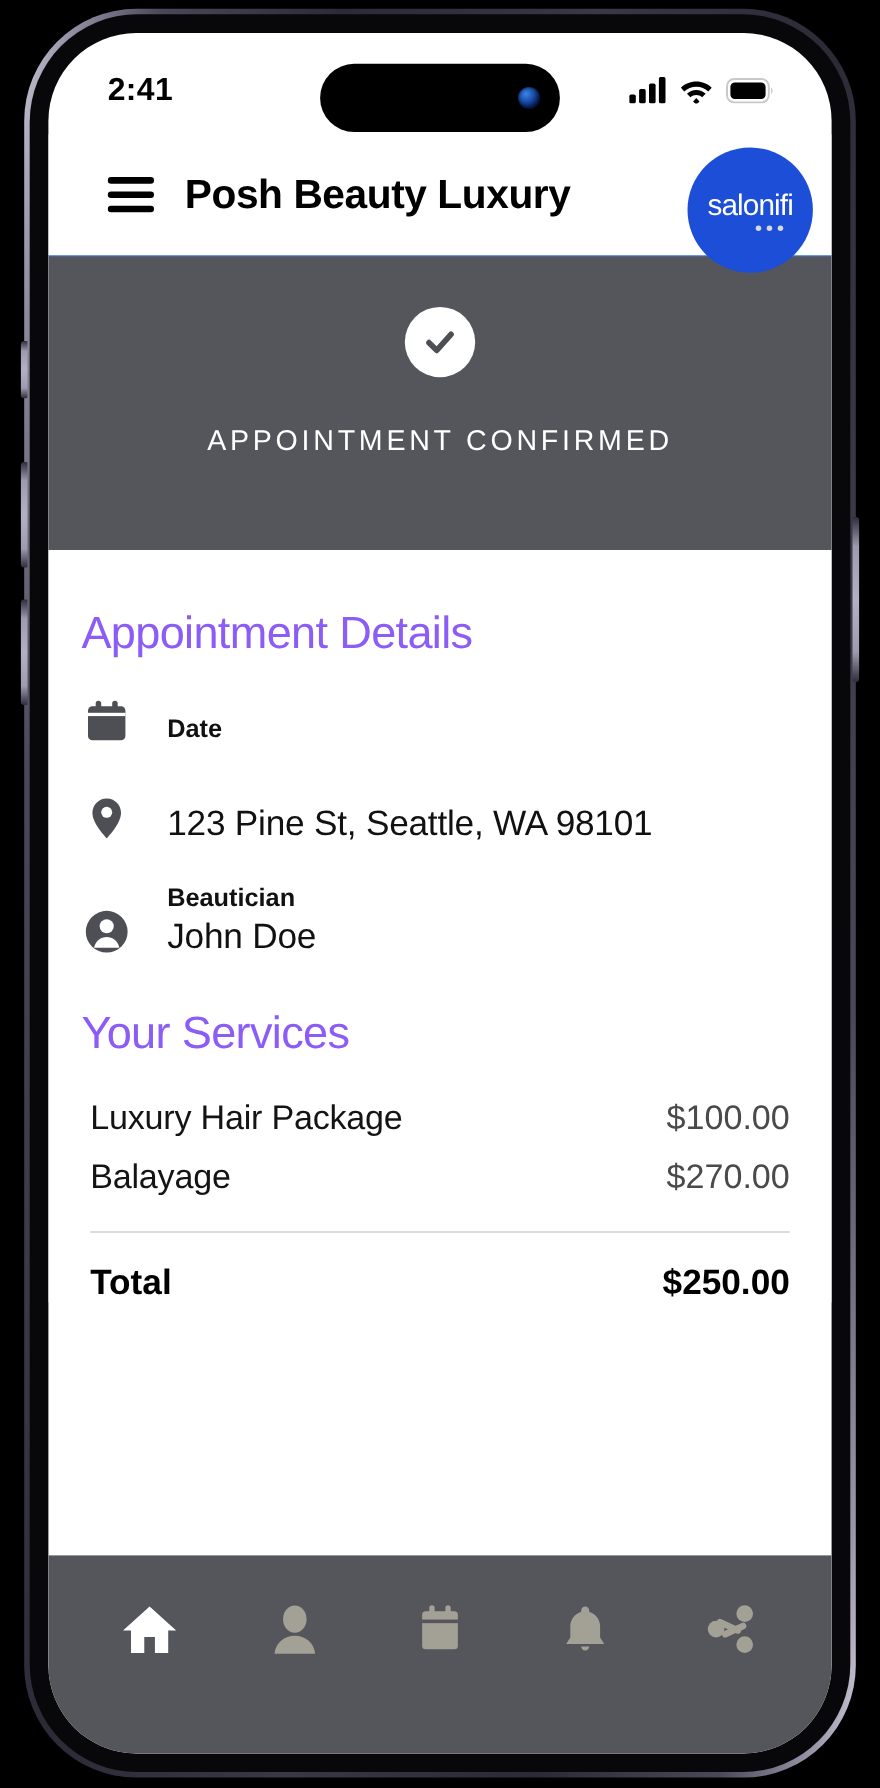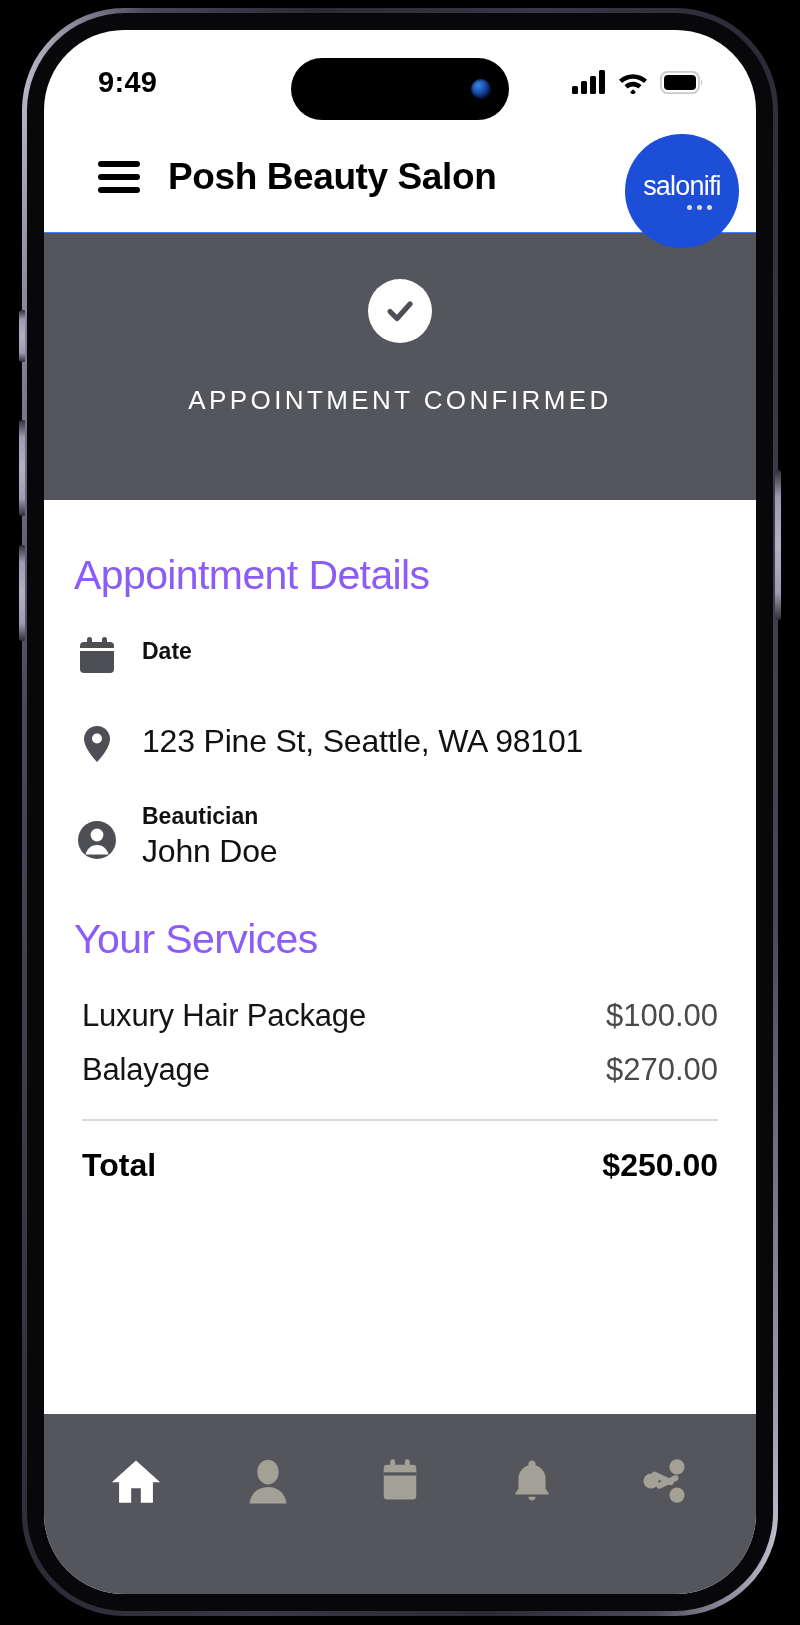--- a/index.html
+++ b/index.html
@@ -225,22 +225,22 @@
   .section-title {
     font-size: 41px;
     font-weight: normal;
     color: #8b5cf6;
     letter-spacing: -0.6px;
     margin: 0 0 28px 0;
   }
 
   .detail-row {
     display: flex;
-    align-items: center;
-    gap: 22px;
+    align-items: flex-end;
+    gap: 32px;
     margin-bottom: 36px;
   }
   .detail-icon {
     flex: 0 0 auto;
     width: 46px;
     height: 46px;
     display: flex;
     align-items: center;
     justify-content: center;
     margin-top: 6px;
@@ -324,21 +324,21 @@
   </div>
 
   <div class="btn-side btn-silent"></div>
   <div class="btn-side btn-volup"></div>
   <div class="btn-side btn-voldn"></div>
   <div class="btn-power"></div>
 
   <div class="screen">
 
     <div class="status-bar">
-      <div class="status-time">9:49</div>
+      <div class="status-time">2:41</div>
 
       <div class="dynamic-island">
         <div class="island-cam-in"></div>
       </div>
 
       <div class="status-right">
         <svg width="34" height="24" viewBox="0 0 34 24">
           <rect x="0" y="16" width="6" height="8" rx="1.5" fill="#000"></rect>
           <rect x="9" y="11" width="6" height="13" rx="1.5" fill="#000"></rect>
           <rect x="18" y="6" width="6" height="18" rx="1.5" fill="#000"></rect>
@@ -356,21 +356,21 @@
         </svg>
       </div>
     </div>
 
     <div class="app-header">
       <div class="hamburger">
         <span></span>
           <span></span>
           <span></span>
       </div>
-      <div class="app-title">Posh Beauty Salon</div>
+      <div class="app-title">Posh Beauty Luxury</div>
 
       <div class="brand-badge">
         <div class="brand-text">salonifi</div>
         <div class="brand-dots">
           <i></i>
             <i></i>
             <i></i>
         </div>
       </div>
     </div>

